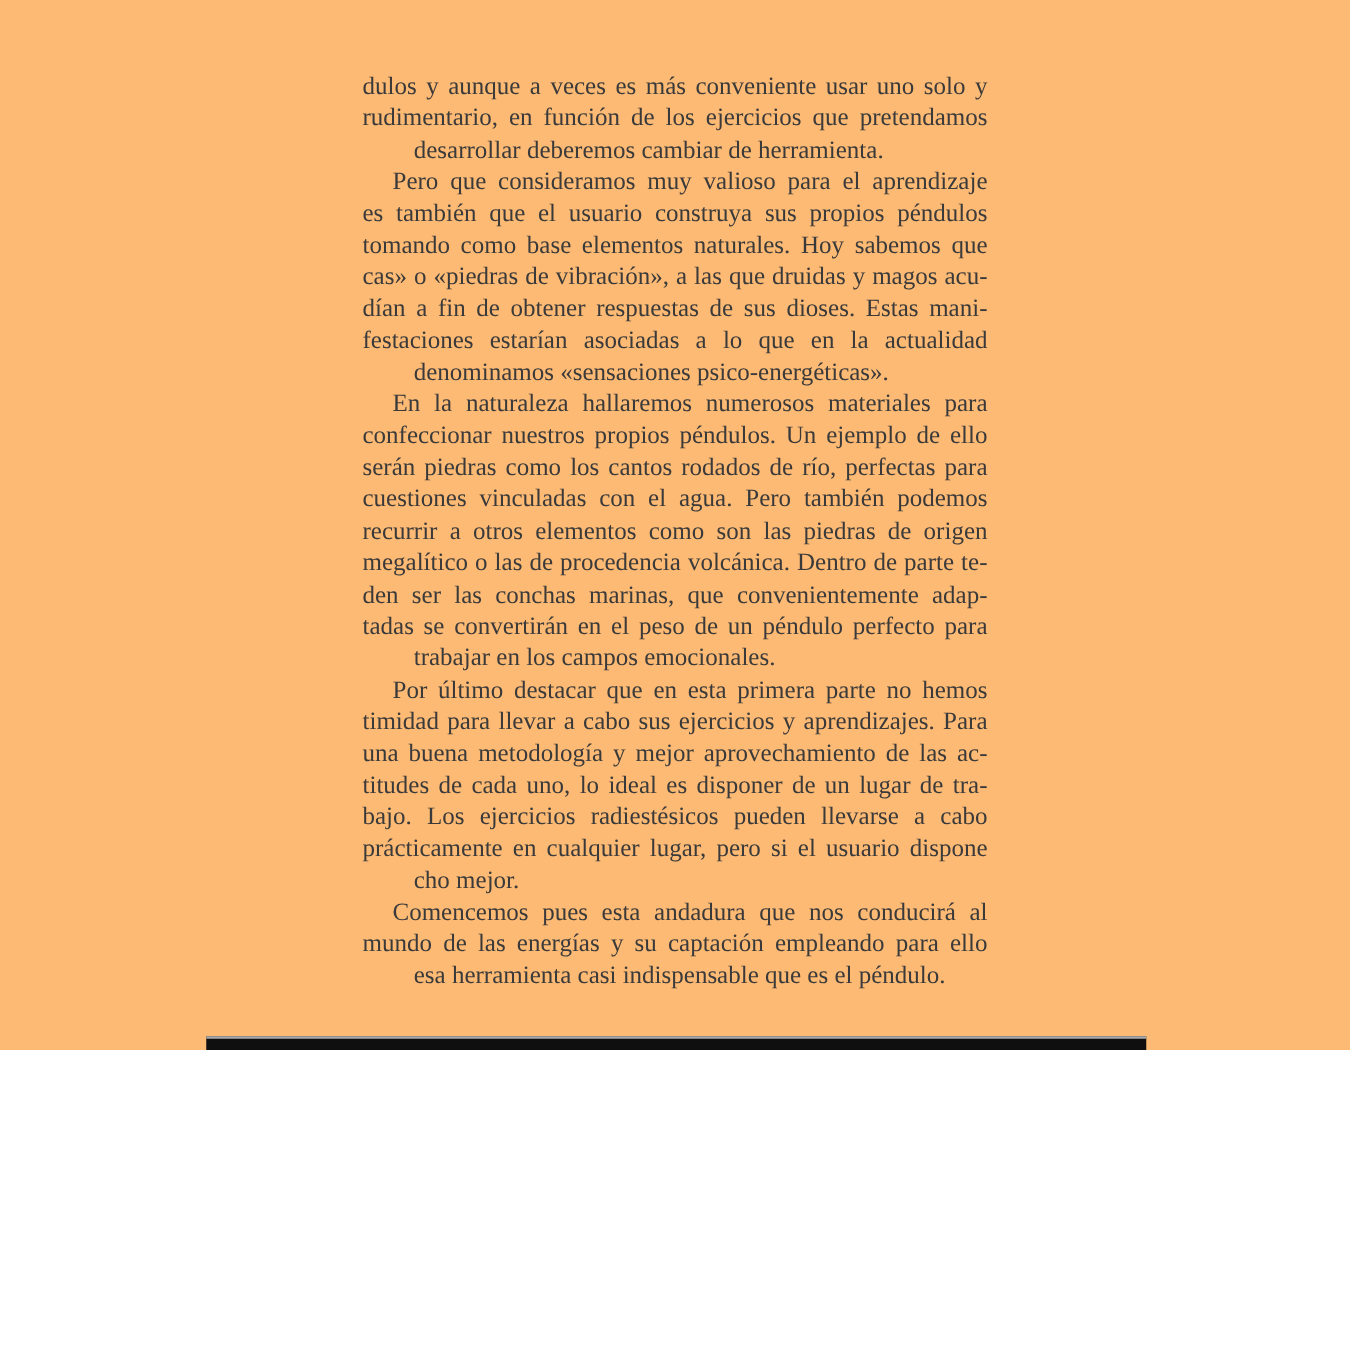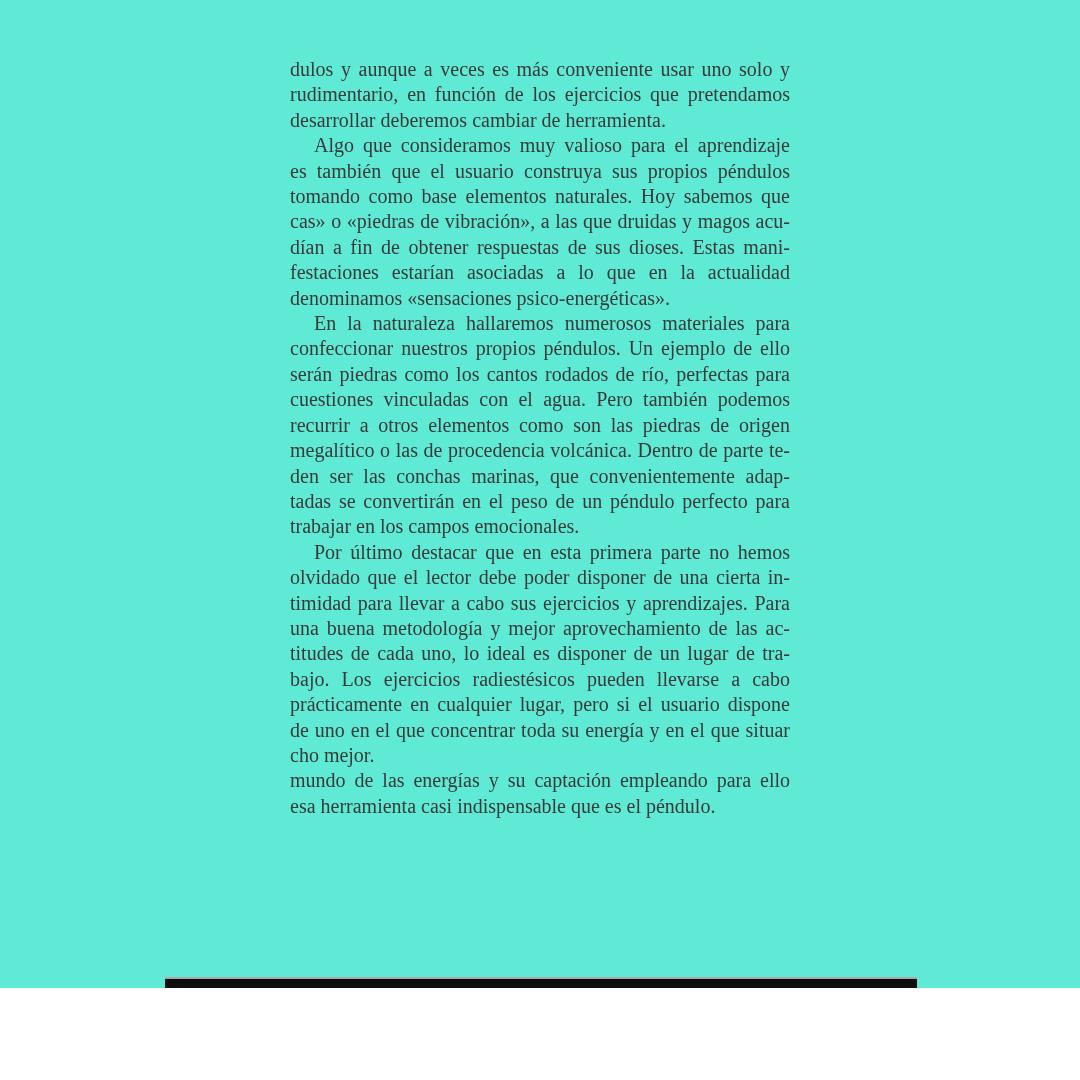--- a/index.html
+++ b/index.html
@@ -3,22 +3,22 @@
 <meta charset="utf-8">
 <style>
   html, body {
     margin: 0;
     padding: 0;
     background: #ffffff;
   }
   .canvas {
     position: relative;
     width: 1080px;
-    height: 988px;
-    background: #5eead4;
+    height: 840px;
+    background: #fdba74;
     overflow: hidden;
     font-family: "Liberation Serif", "DejaVu Serif", serif;
   }
   .text-block {
     position: absolute;
     left: 290px;
     top: 57px;
     width: 500px;
     color: #3a3a3a;
     font-size: 20px;
@@ -29,20 +29,21 @@
     padding: 0;
   }
   .line {
     text-align: justify;
     text-align-last: justify;
     white-space: normal;
   }
   .line.last {
     text-align: right;
     text-align-last: left;
+    margin-left: 41px;
   }
   .line.indent {
     text-indent: 24px;
   }
   .page-number {
     position: absolute;
     left: 290px;
     top: 974px;
     width: 500px;
     display: flex;
@@ -72,51 +73,50 @@
 
 <div class="canvas">
 
   <div class="text-block" id="text-block">
       <div class="para">
         <div class="line">dulos y aunque a veces es más conveniente usar uno solo y</div>
         <div class="line">rudimentario, en función de los ejercicios que pretendamos</div>
         <div class="line last">desarrollar deberemos cambiar de herramienta.</div>
       </div>
       <div class="para">
-        <div class="line indent">Algo que consideramos muy valioso para el aprendizaje</div>
+        <div class="line indent">Pero que consideramos muy valioso para el aprendizaje</div>
         <div class="line">es también que el usuario construya sus propios péndulos</div>
         <div class="line">tomando como base elementos naturales. Hoy sabemos que</div>
         <div class="line">cas» o «piedras de vibración», a las que druidas y magos acu-</div>
         <div class="line">dían a fin de obtener respuestas de sus dioses. Estas mani-</div>
         <div class="line">festaciones estarían asociadas a lo que en la actualidad</div>
         <div class="line last">denominamos «sensaciones psico-energéticas».</div>
       </div>
       <div class="para">
         <div class="line indent">En la naturaleza hallaremos numerosos materiales para</div>
         <div class="line">confeccionar nuestros propios péndulos. Un ejemplo de ello</div>
         <div class="line">serán piedras como los cantos rodados de río, perfectas para</div>
         <div class="line">cuestiones vinculadas con el agua. Pero también podemos</div>
         <div class="line">recurrir a otros elementos como son las piedras de origen</div>
         <div class="line">megalítico o las de procedencia volcánica. Dentro de parte te-</div>
         <div class="line">den ser las conchas marinas, que convenientemente adap-</div>
         <div class="line">tadas se convertirán en el peso de un péndulo perfecto para</div>
         <div class="line last">trabajar en los campos emocionales.</div>
       </div>
       <div class="para">
         <div class="line indent">Por último destacar que en esta primera parte no hemos</div>
-        <div class="line">olvidado que el lector debe poder disponer de una cierta in-</div>
         <div class="line">timidad para llevar a cabo sus ejercicios y aprendizajes. Para</div>
         <div class="line">una buena metodología y mejor aprovechamiento de las ac-</div>
         <div class="line">titudes de cada uno, lo ideal es disponer de un lugar de tra-</div>
         <div class="line">bajo. Los ejercicios radiestésicos pueden llevarse a cabo</div>
         <div class="line">prácticamente en cualquier lugar, pero si el usuario dispone</div>
-        <div class="line">de uno en el que concentrar toda su energía y en el que situar</div>
         <div class="line last">cho mejor.</div>
       </div>
       <div class="para">
+        <div class="line indent">Comencemos pues esta andadura que nos conducirá al</div>
         <div class="line">mundo de las energías y su captación empleando para ello</div>
         <div class="line last">esa herramienta casi indispensable que es el péndulo.</div>
       </div>
     </div>
 
   <div class="page-number">
     <span class="dash">—</span>
     <span class="num">23</span>
     <span class="dash">—</span>
   </div>

